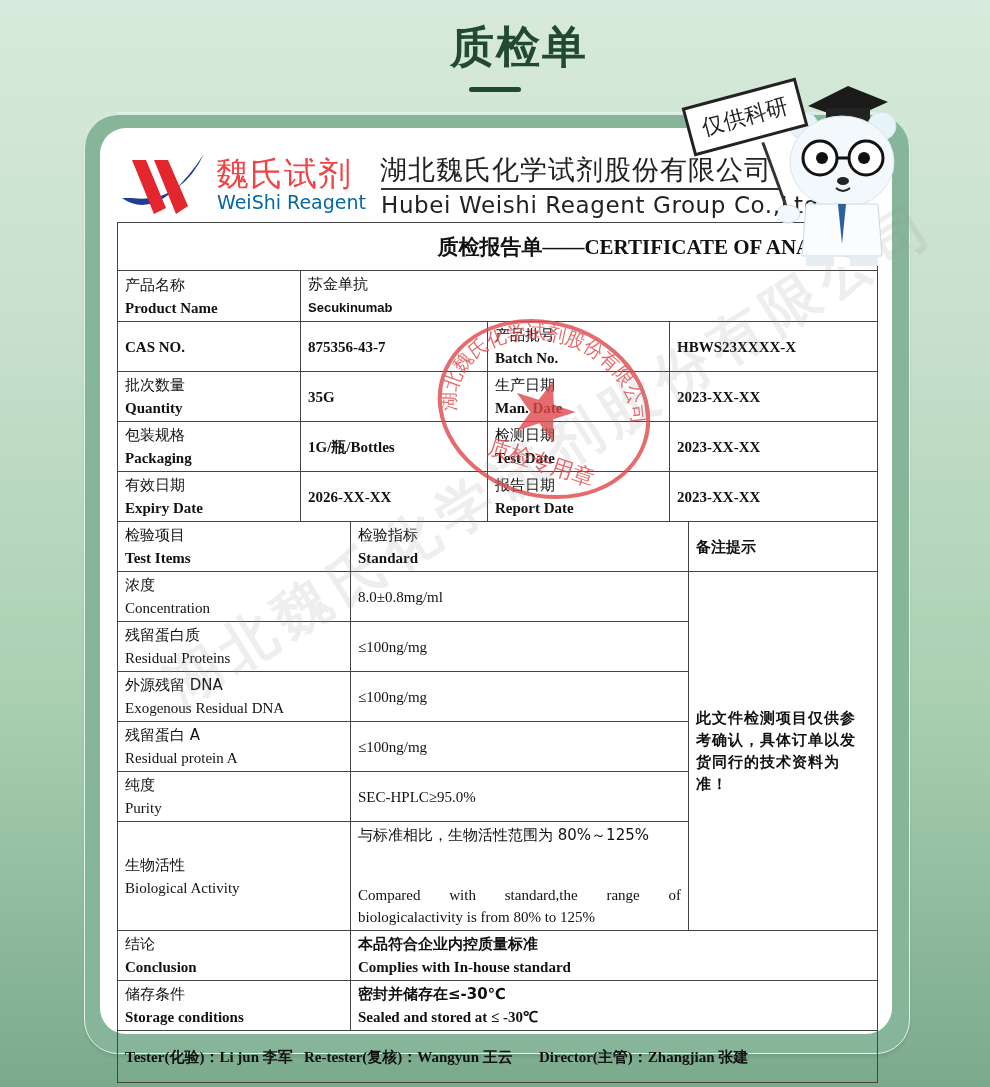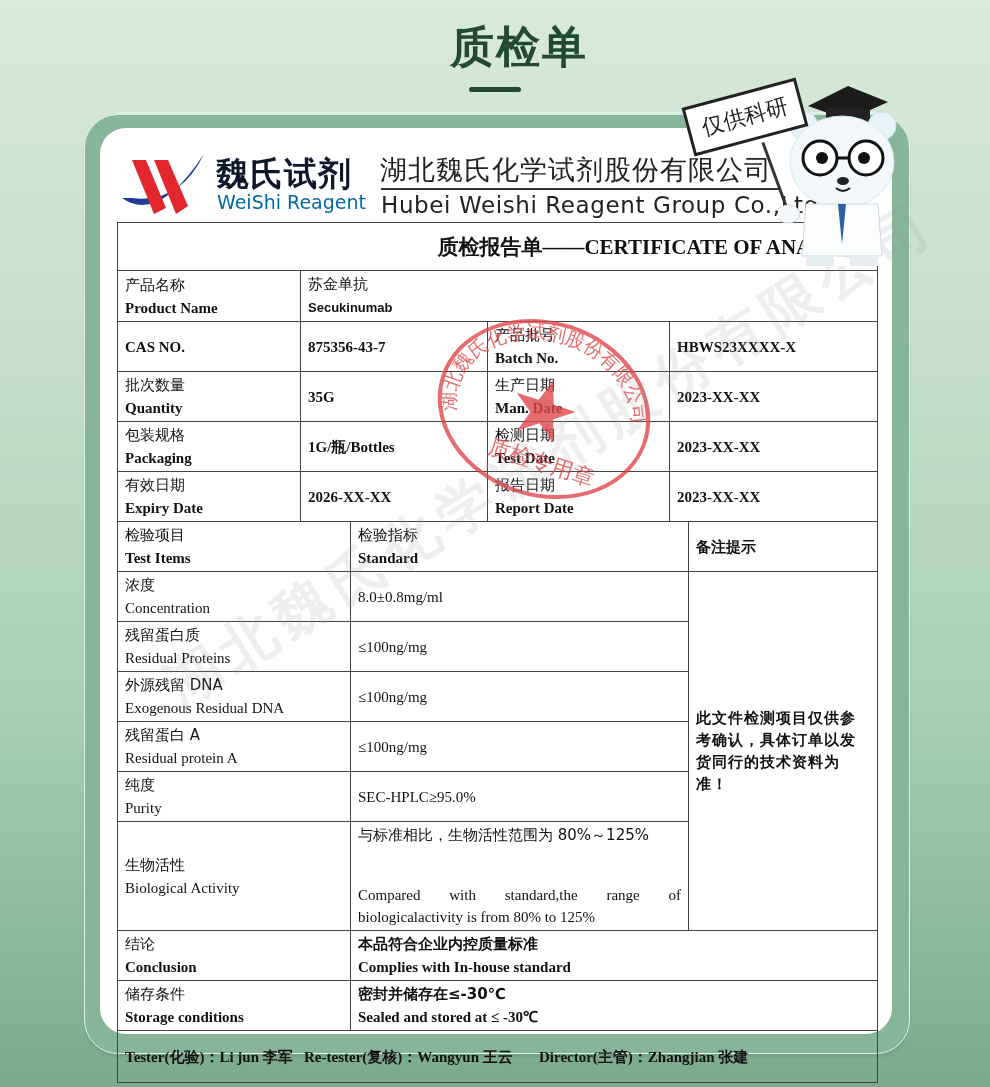--- a/index.html
+++ b/index.html
@@ -26,21 +26,21 @@
     border: 1px solid #e4f1e8;
   }
   .card {
     position: absolute; left: 100px; top: 128px; width: 792px; height: 906px;
     background: #ffffff; border-radius: 26px;
   }
   
   .logo-mark { position: absolute; left: 118px; top: 148px; width: 90px; height: 70px; }
   .brand-cn {
     position: absolute; left: 216px; top: 152px; font-family: "DejaVu Sans", sans-serif;
-    font-size: 33px; font-weight: bold; color: #0f172a; letter-spacing: 1px;
+    font-size: 33px; font-weight: normal; color: #ef4444; letter-spacing: 1px;
   }
   .brand-en {
     position: absolute; left: 217px; top: 191px; font-family: "DejaVu Sans", sans-serif;
     font-size: 19px; color: #0369a1;
   }
   .company-cn {
     position: absolute; left: 380px; top: 152px; font-family: "DejaVu Sans", sans-serif;
     font-size: 27px; color: #222; letter-spacing: 1px;
   }
   .company-rule { position: absolute; left: 381px; top: 188px; width: 400px; height: 2px; background: #333; }

